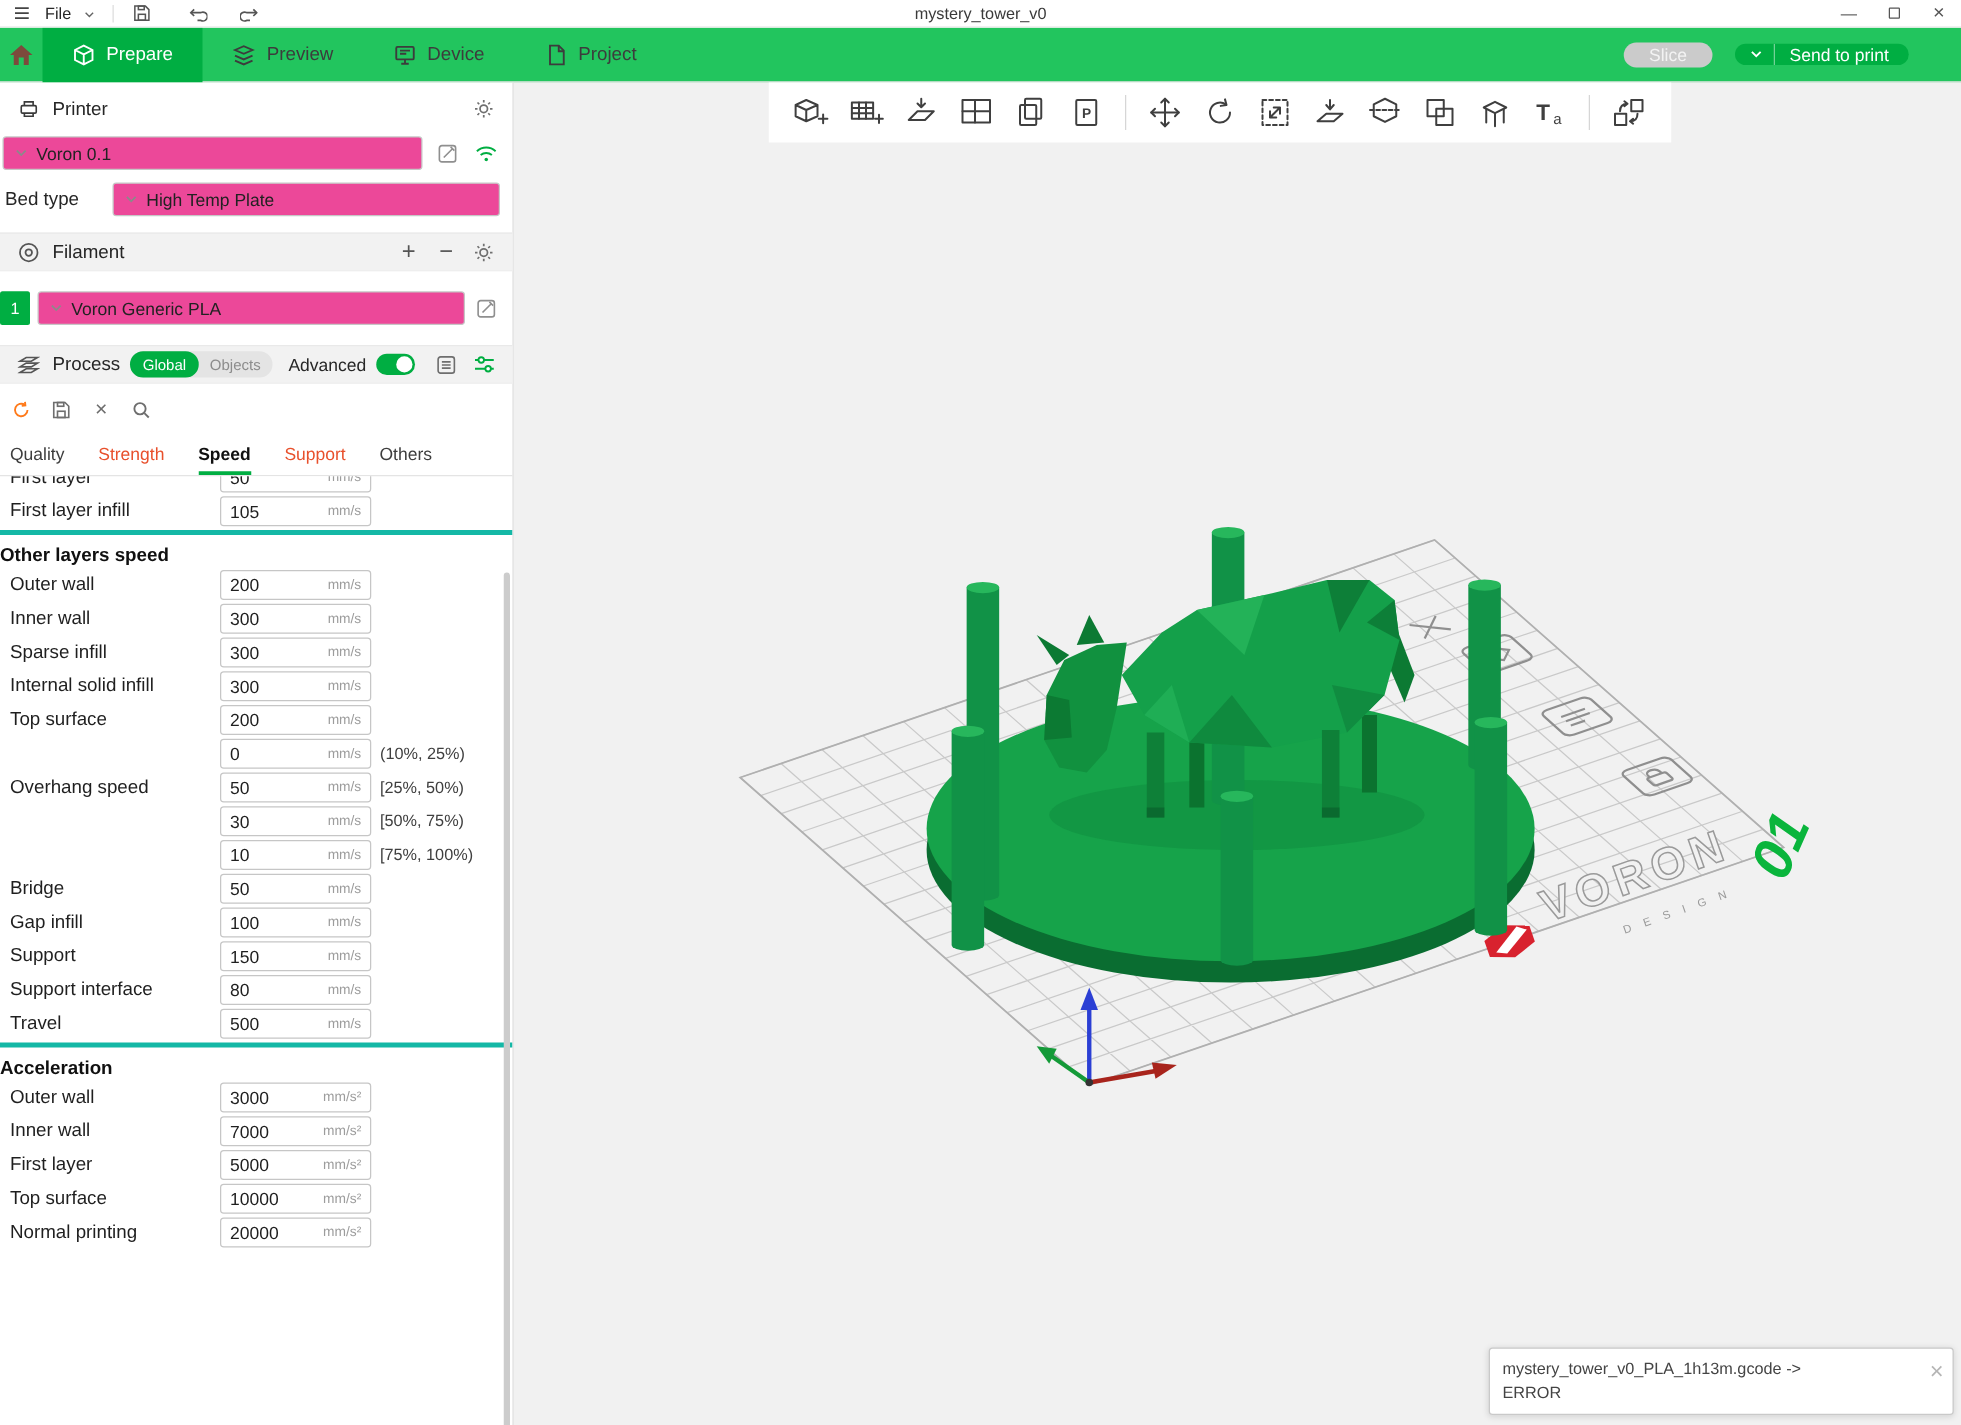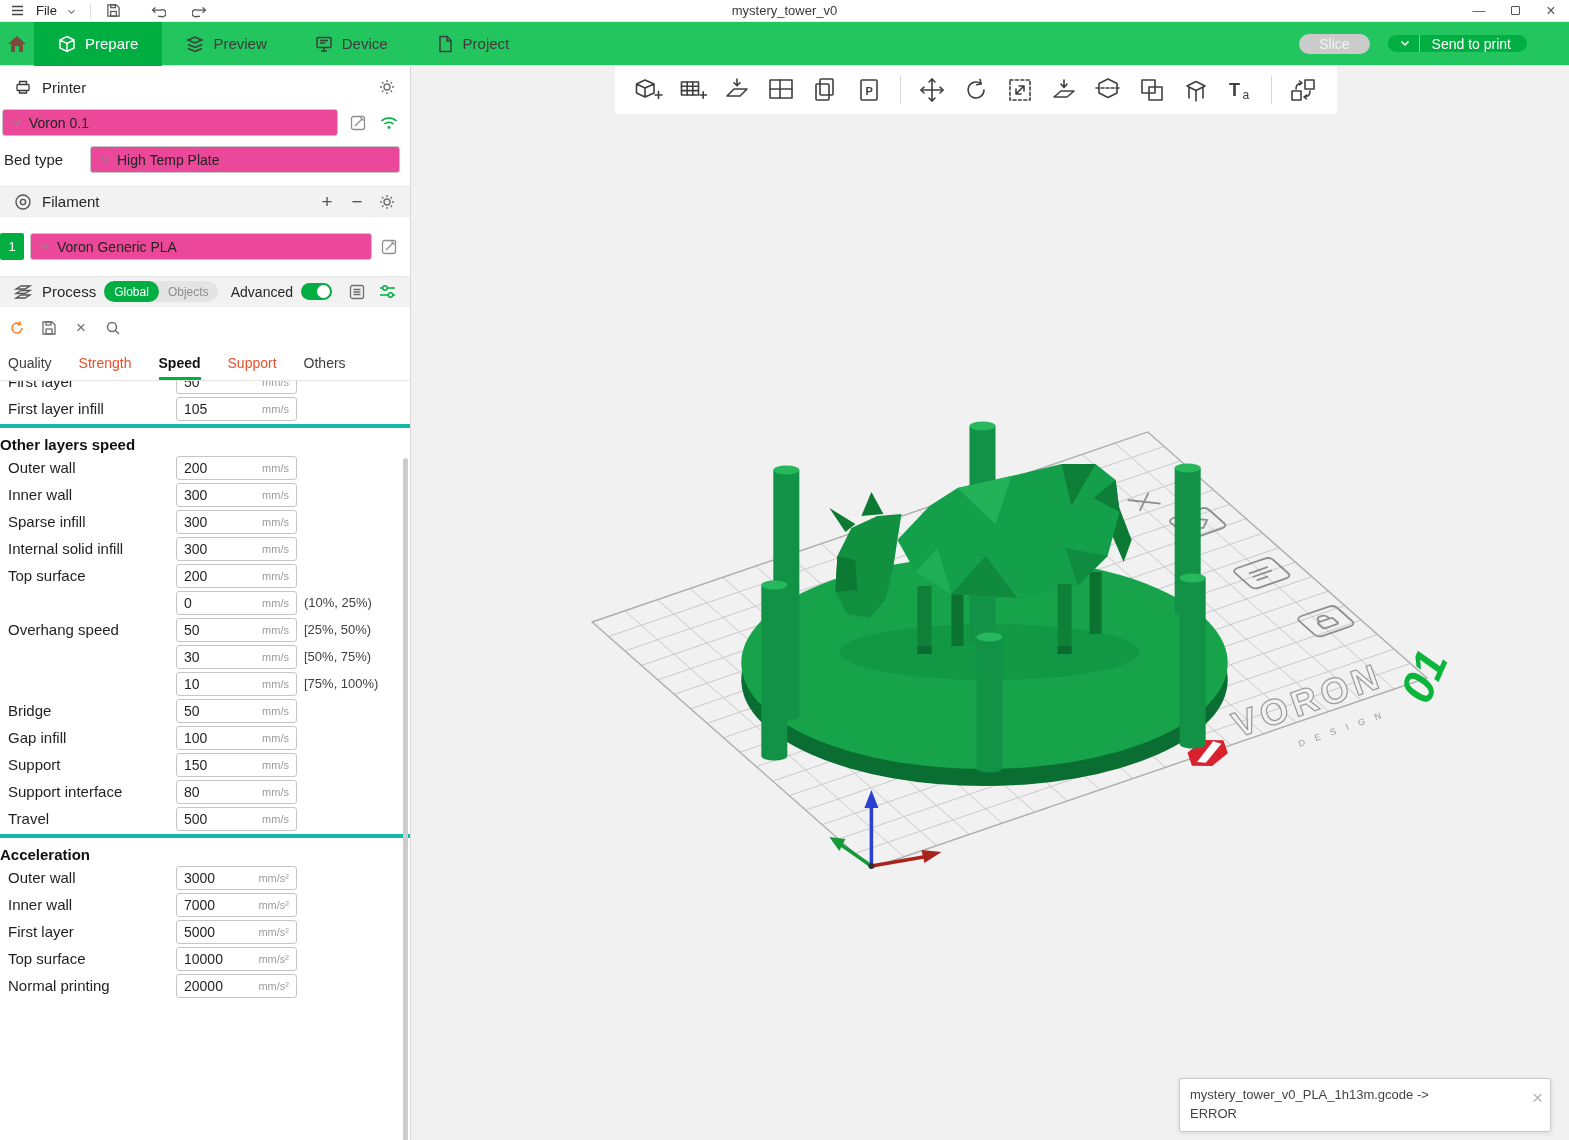--- a/index.html
+++ b/index.html
@@ -73,21 +73,21 @@
   .checkbox-row{height:42px;}
   .checkbox{width:17px;height:17px;background:#00ae42;border-radius:3px;color:#fff;font-size:12px;display:flex;align-items:center;justify-content:center;flex:none;}
   .scrollbar{position:absolute;right:2px;top:392px;width:5px;height:690px;background:#ccc;border-radius:3px;}
 
   
   .vtoolbar{position:absolute;left:204px;top:0;height:48px;background:#fff;display:flex;align-items:center;padding:0 12px;z-index:2;}
   .ticon{width:34px;height:34px;margin:0 5px;display:flex;align-items:center;justify-content:center;}
   .ticon svg{stroke:#3f3f3f;fill:none;stroke-width:1.6;stroke-linecap:round;stroke-linejoin:round;}
   .tsep{width:1px;height:28px;background:#d6d6d6;margin:0 9px;}
   .scene{position:absolute;inset:0;width:100%;height:100%;}
-  .toast{position:absolute;right:18px;bottom:8px;width:372px;background:#fff;border:1px solid #c9c9c9;border-radius:3px;box-shadow:0 1px 5px rgba(0,0,0,.12);padding:7px 34px 7px 10px;font-size:13px;color:#444;line-height:1.45;z-index:3;}
+  .toast{position:absolute;right:6px;bottom:8px;width:372px;background:#fff;border:1px solid #c9c9c9;border-radius:3px;box-shadow:0 1px 5px rgba(0,0,0,.12);padding:7px 34px 7px 10px;font-size:13px;color:#444;line-height:1.45;z-index:3;}
   .toast-close{position:absolute;right:7px;top:9px;color:#b5b5b5;font-size:19px;line-height:1;}
 </style>
 </head>
 <body>
 
 <div class="titlebar">
   <div class="tb-left">
     <span class="tb-ico">
       <svg width="13" height="11" viewBox="0 0 13 11">
           <path d="M1 1.5 h11 M1 5.5 h11 M1 9.5 h11" stroke="#444" stroke-width="1.4"></path>

